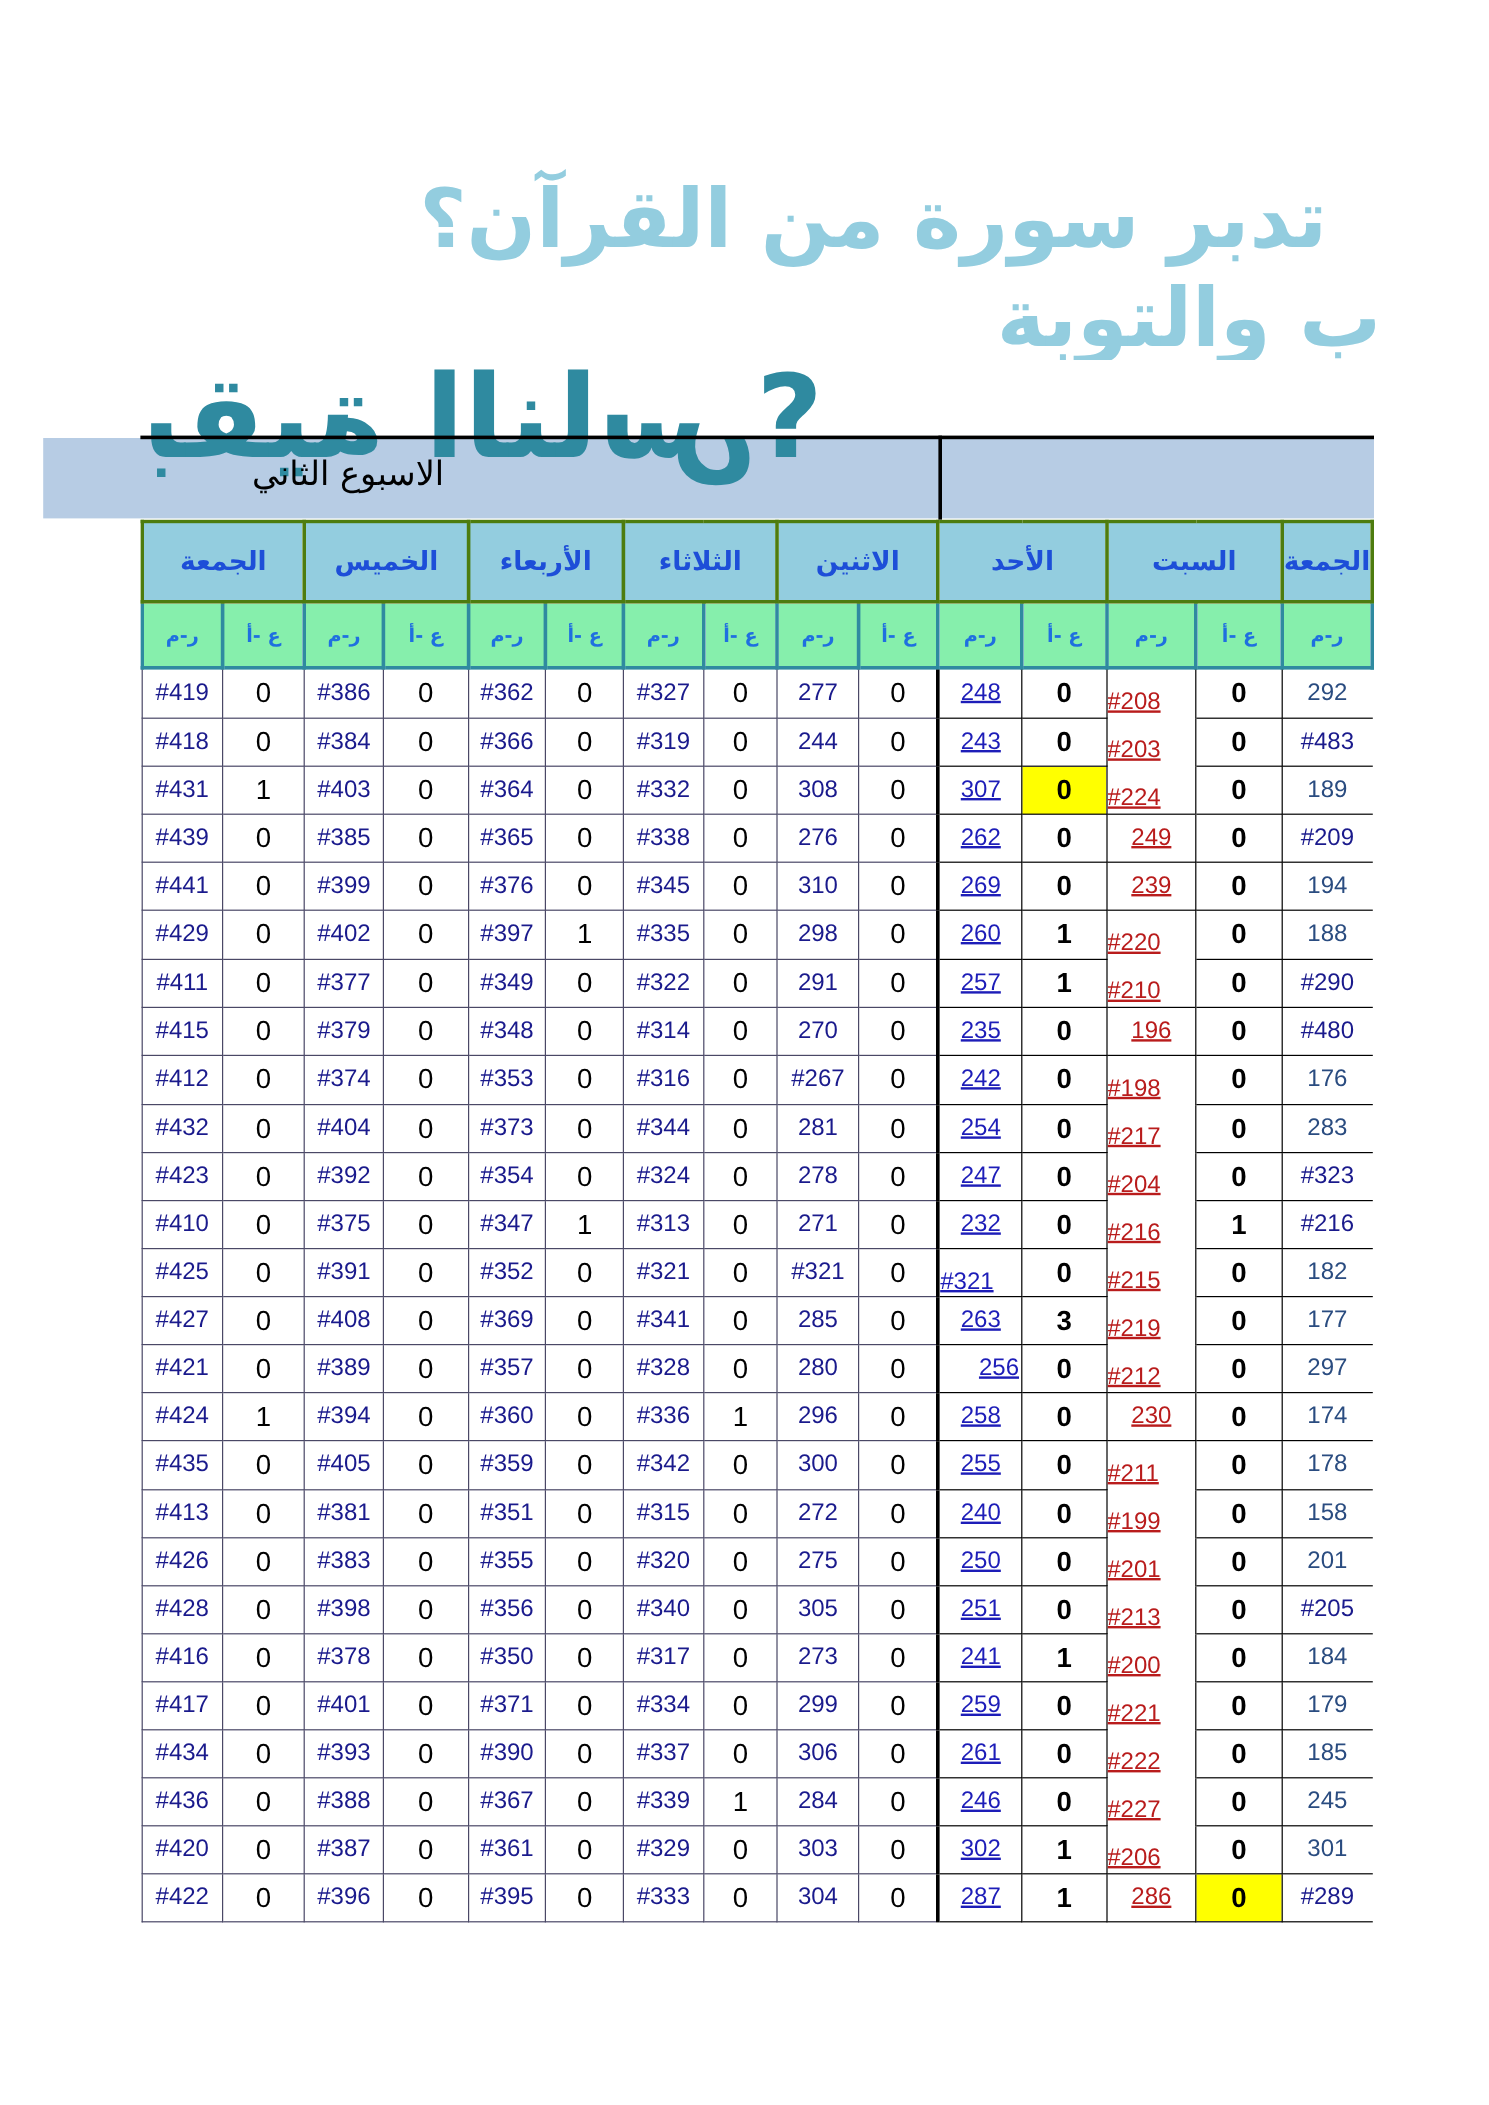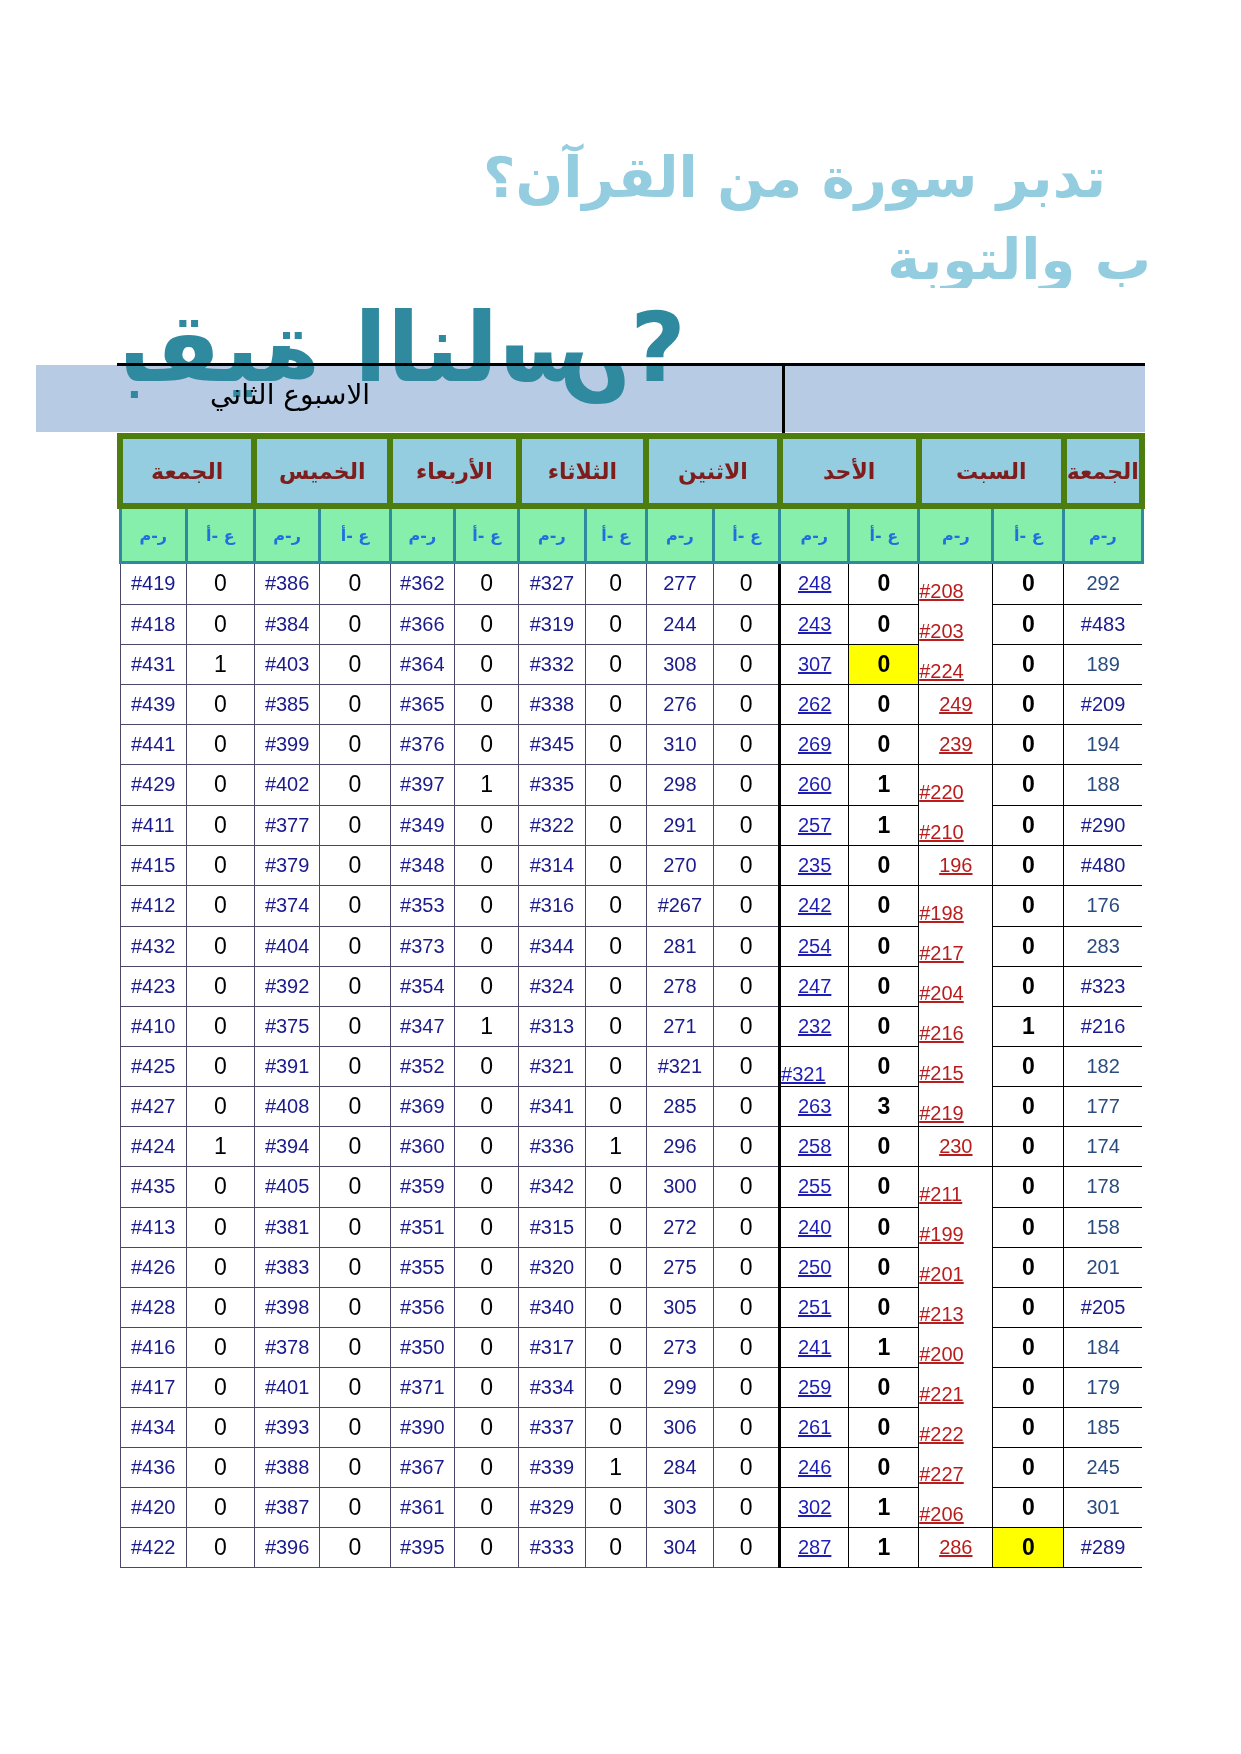--- a/index.html
+++ b/index.html
@@ -3,21 +3,21 @@
 <meta charset="utf-8">
 <style>
   html, body { margin: 0; padding: 0; }
   body {
     width: 1241px; height: 1754px; position: relative; overflow: hidden;
     background: #ffffff;
     font-family: "DejaVu Sans", sans-serif;
   }
   .title-line {
     position: absolute; right: 135px; color: #93cddf; font-weight: bold;
-    font-size: 56px; direction: rtl; white-space: nowrap; line-height: 1;
+    font-size: 68px; direction: rtl; white-space: nowrap; line-height: 1;
   }
   #title1 { top: 150px; }
   #title2 { top: 232px; right: 90px; width: 1060px; text-align: right; overflow: hidden; }
   .overlay-text {
     position: absolute; left: 118px; top: 300px; color: #2f8aa0; font-weight: bold;
     font-size: 96px; line-height: 1; white-space: nowrap; direction: ltr; z-index: 3;
     transform: scaleX(-1); transform-origin: center;
   }
   .banner {
     position: absolute; left: 36px; top: 365px; width: 1109px; height: 67px;
@@ -37,22 +37,22 @@
   }
   .clip {
     position: absolute; left: 117px; top: 433px; width: 1028px; height: 1200px; overflow: hidden; z-index: 2;
   }
   table.grid {
     border-collapse: collapse; table-layout: fixed;
     font-family: "Liberation Sans", sans-serif;
   }
   table.grid td, table.grid th { padding: 0; text-align: center; overflow: hidden; white-space: nowrap; }
   .day-row th {
-    height: 64px; background: #93cddf; color: #7f1d1d; font-family: "DejaVu Sans", sans-serif;
-    font-weight: bold; font-size: 22px; border: 6px solid #4d7c0f;
+    height: 64px; background: #93cddf; color: #1d4ed8; font-family: "DejaVu Sans", sans-serif;
+    font-weight: bold; font-size: 22px; border: 3px solid #4d7c0f;
   }
   .sub-row th {
     height: 52px; background: #86efac; color: #1f6fe0; font-family: "DejaVu Sans", sans-serif;
     font-weight: bold; font-size: 16px; border: 3px solid #2f8aa0;
   }
   .data-row td { height: 39px; font-size: 21px; border: 1.5px solid #4a4866; }
   td.rm { color: #1a1a8c; font-size: 20px; }
   td.ai { color: #000; font-size: 23px; }
   td.rm.link { color: #1d1db8; text-decoration: underline; }
   td.ai.bold { font-weight: bold; border-color: #000; }
@@ -359,20 +359,37 @@
           <td class="ai">0</td>
           <td class="rm">285</td>
           <td class="ai">0</td>
           <td class="rm link sun-rm thick-left">263</td>
           <td class="ai bold">3</td>
           <td class="rm sat-rm hash">#219</td>
           <td class="ai bold">0</td>
           <td class="rm fri-rm">177</td>
         </tr>
         <tr class="data-row">
+          <td class="rm">#421</td>
+          <td class="ai">0</td>
+          <td class="rm">#389</td>
+          <td class="ai">0</td>
+          <td class="rm">#357</td>
+          <td class="ai">0</td>
+          <td class="rm">#328</td>
+          <td class="ai">0</td>
+          <td class="rm">280</td>
+          <td class="ai">0</td>
+          <td class="rm link sun-rm thick-left right">256</td>
+          <td class="ai bold">0</td>
+          <td class="rm sat-rm hash">#212</td>
+          <td class="ai bold">0</td>
+          <td class="rm fri-rm">297</td>
+        </tr>
+        <tr class="data-row">
           <td class="rm">#424</td>
           <td class="ai">1</td>
           <td class="rm">#394</td>
           <td class="ai">0</td>
           <td class="rm">#360</td>
           <td class="ai">0</td>
           <td class="rm">#336</td>
           <td class="ai">1</td>
           <td class="rm">296</td>
           <td class="ai">0</td>

